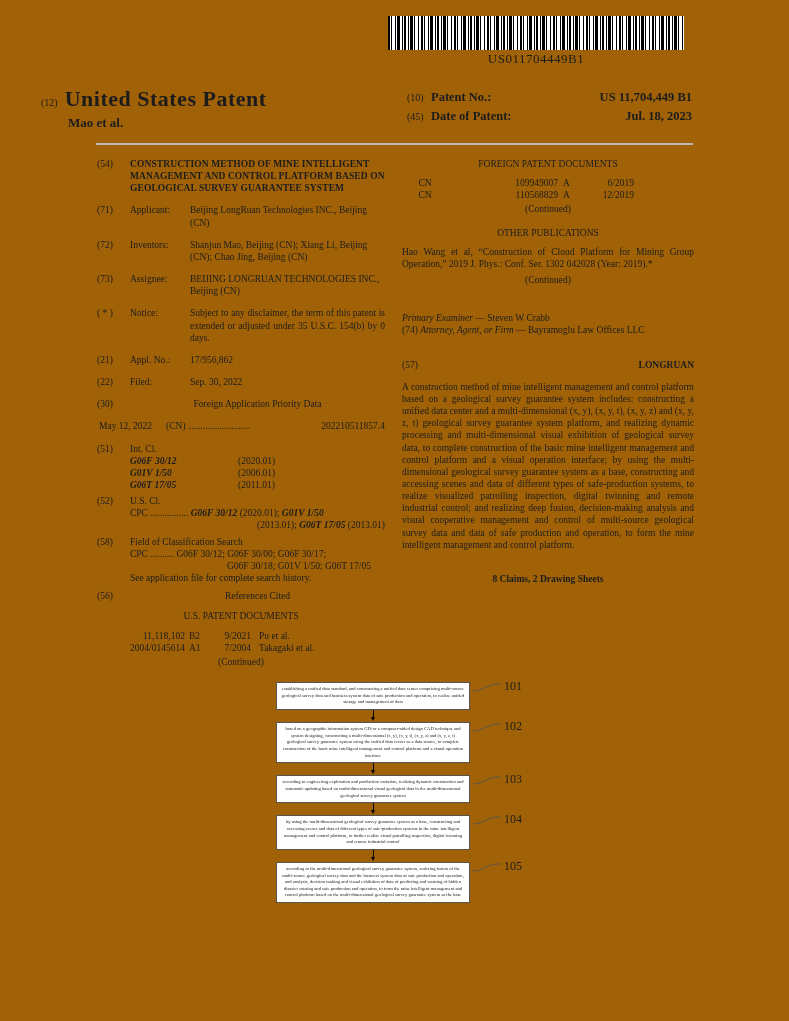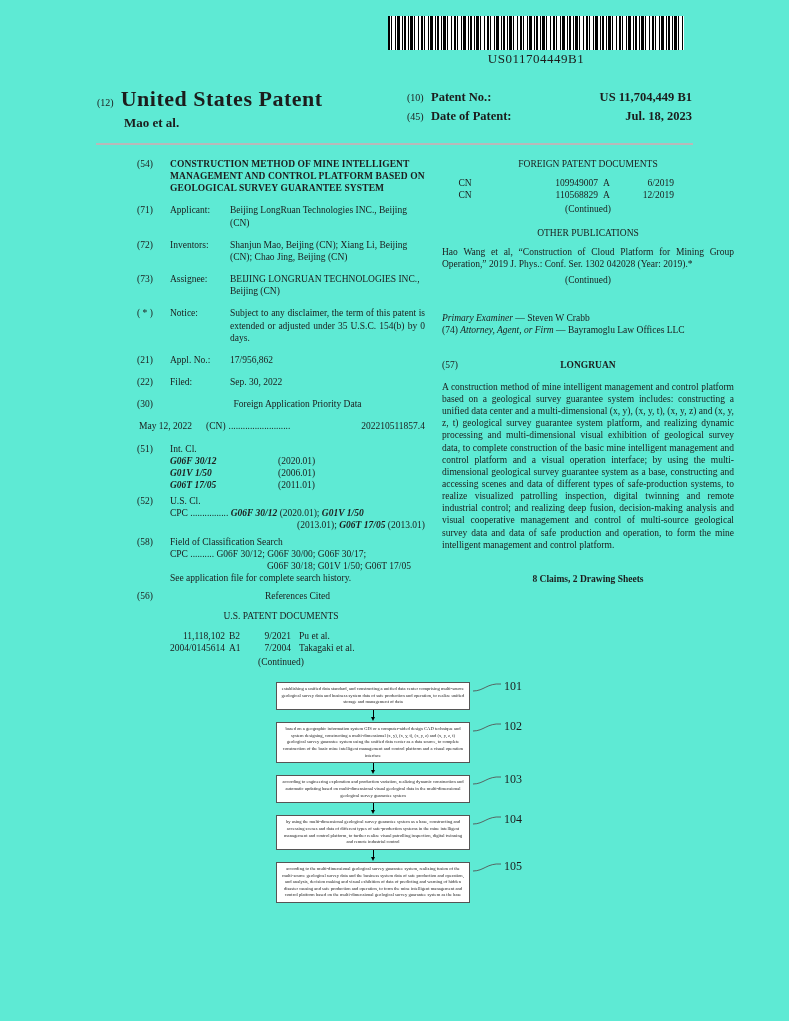--- a/index.html
+++ b/index.html
@@ -1,21 +1,21 @@
 <!DOCTYPE html>
 <html><head>
 <meta charset="utf-8">
 <style>
   * { margin:0; padding:0; box-sizing:border-box; }
   html,body { background:#888; }
   .page {
     position:relative;
     width:789px; height:1021px;
     margin:0 auto;
-    background:#5eead4;
+    background:#a16207;
     color:#1c1c1c;
     font-family:"Liberation Serif", serif;
     overflow:hidden;
   }
   
   .barcode-wrap { position:absolute; top:16px; left:388px; width:296px; text-align:center; }
   .barcode {
     height:34px; width:100%;
     background:
       repeating-linear-gradient(90deg,
@@ -25,34 +25,34 @@
         #000 9px,#000 12px,#fff 12px,#fff 14px,
         #000 14px,#000 15px,#fff 15px,#fff 16px,
         #000 16px,#000 18px,#fff 18px,#fff 20px,
         #000 20px,#000 21px,#fff 21px,#fff 22px,
         #000 22px,#000 25px,#fff 25px,#fff 26px,
         #000 26px,#000 27px,#fff 27px,#fff 30px,
         #000 30px,#000 31px,#fff 31px,#fff 33px);
   }
   .barcode-text { font-size:13px; letter-spacing:.5px; margin-top:1px; }
   
-  .header { display:flex; justify-content:space-between; padding:86px 97px 0 97px; }
+  .header { display:flex; justify-content:space-between; padding:86px 97px 0 41px; }
   .h-left .h-title-row { display:flex; align-items:baseline; gap:7px; }
   .h-code { font-size:10px; }
   .h-title { font-size:22px; font-weight:bold; letter-spacing:.5px; }
   .h-authors { font-size:13px; font-weight:bold; margin:3px 0 0 27px; }
   .h-right { width:285px; font-size:12.5px; padding-top:4px; }
   .h-row { display:flex; align-items:baseline; margin-bottom:4px; }
   .h-row .h-code { width:24px; flex:none; }
   .h-row .h-label { font-weight:bold; flex:none; }
   .h-row .h-value { font-weight:bold; flex:1; text-align:right; }
   .header-rule { border:none; border-top:2px solid #b9b9b9; margin:12px 96px 0 96px; }
   
   .columns { display:flex; gap:17px; padding:13px 96px 0 97px; font-size:9.5px; line-height:1.28; }
-  .col-left  { width:288px; flex:none;margin-left:40px; }
+  .col-left  { width:288px; flex:none; }
   .col-right { width:292px; flex:none; }
   
   .sec { display:flex; margin-bottom:10px; }
   .sec-code { width:33px; flex:none; }
   .sec-body { flex:1; }
   .kv { display:flex; }
   .kv-k { width:60px; flex:none; }
   .kv-v { flex:1; }
   .b  { font-weight:normal; }
   .bi { font-weight:bold; font-style:italic; }
@@ -77,21 +77,21 @@
   .usref-name { flex:1; padding-left:8px; }
   .fref-row { display:flex; }
   .fref-country { width:46px; flex:none;text-align:center; }
   .fref-num  { width:110px; flex:none; text-align:right; }
   .fref-kind { width:18px; flex:none; padding-left:5px; }
   .fref-date { width:58px; flex:none; text-align:right; }
   .continued { text-align:center; margin-top:2px; }
   
   .rc-block { margin-bottom:11px; }
   .examiner-block { margin-top:26px; }
-  .abstract-head { position:relative; text-align:center; font-weight:bold; margin:22px 0 10px 0; }
+  .abstract-head { position:relative; text-align:right; font-weight:bold; margin:22px 0 10px 0; }
   .abstract-code { position:absolute; left:0; top:0; font-weight:normal; }
   .claims-line { text-align:center; font-weight:bold; margin-top:22px; }
   
   .flowchart { width:245px; margin:14px 0 0 276px; }
   .fc-step { position:relative; width:194px; }
   .fc-box {
     border:1px solid #555; background:#fff;
     font-size:4.6px; line-height:1.45; text-align:center;
     padding:3px 4px;
   }

